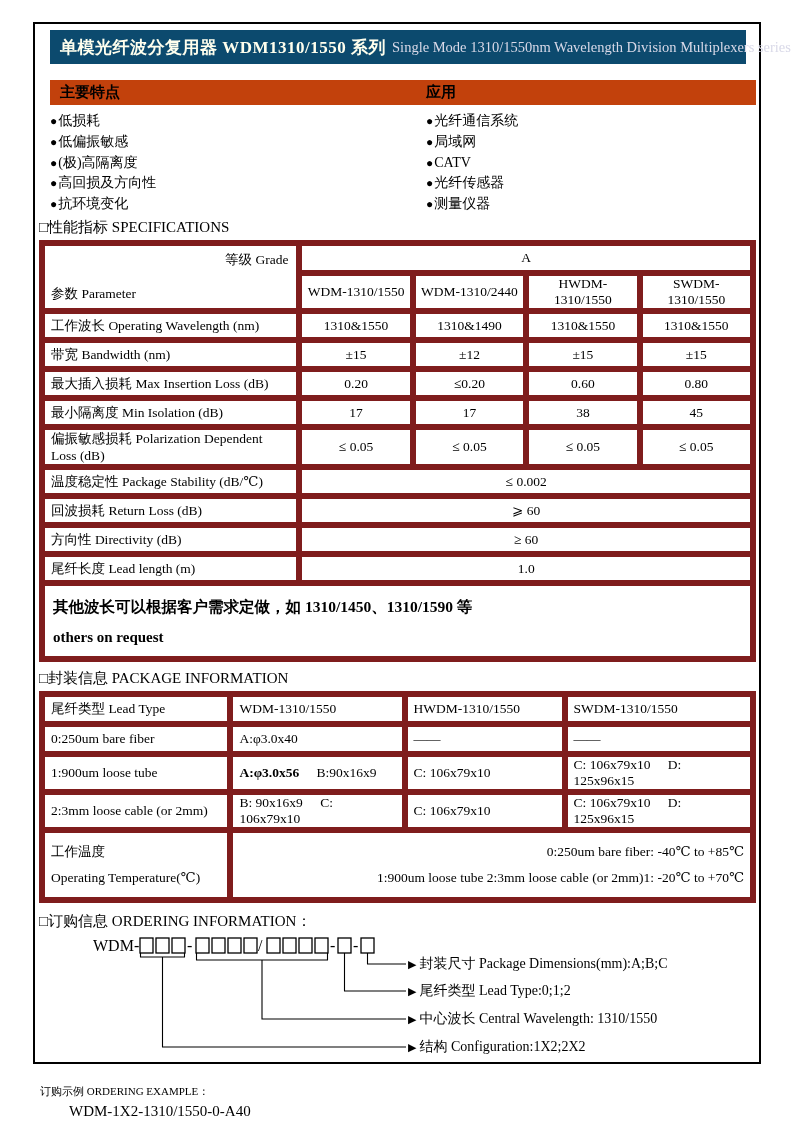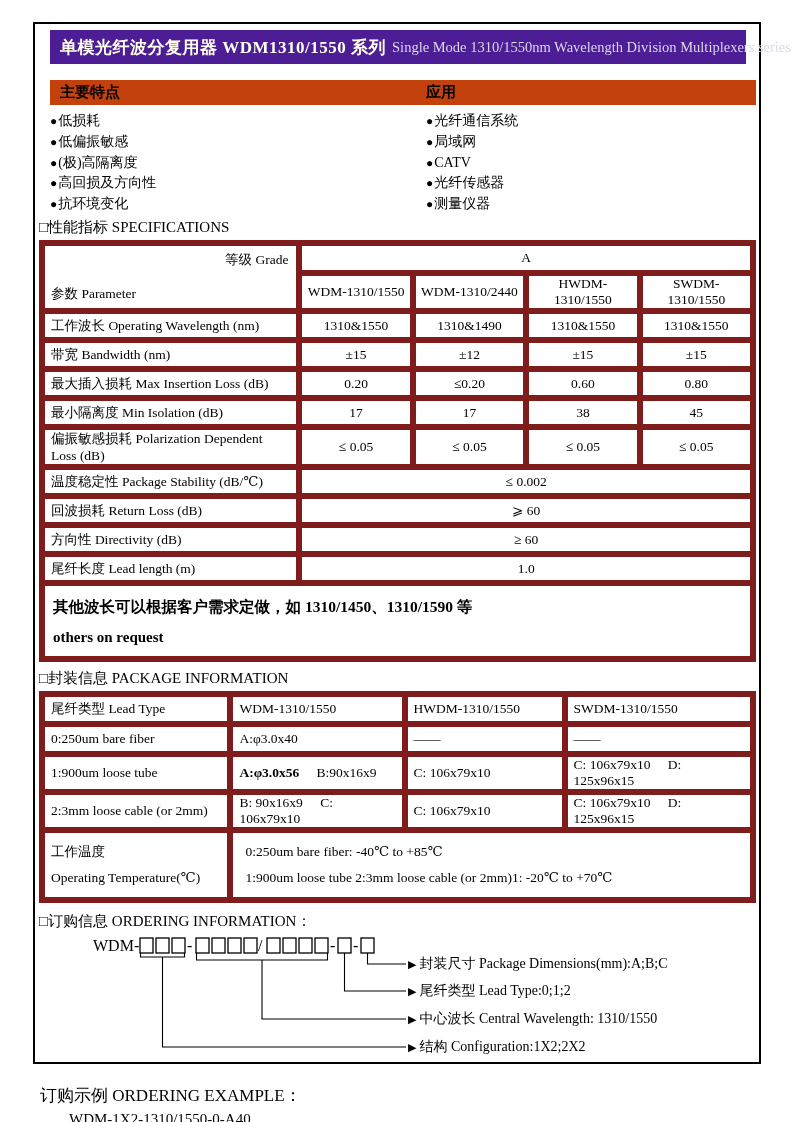--- a/index.html
+++ b/index.html
@@ -1,21 +1,21 @@
 <!DOCTYPE html>
 <html><head>
 <meta charset="utf-8">
 <style>
   html,body{margin:0;padding:0;background:#fff;}
   .page{position:relative;width:793px;height:1122px;background:#fff;
         font-family:"Liberation Serif","DejaVu Serif",serif;color:#000;overflow:hidden;}
   .frame{position:absolute;left:33px;top:22px;width:728px;height:1042px;
          border:2px solid #000;background:#fff;box-sizing:border-box;padding:0 3px;}
   
-  .titlebar{margin:6px 10px 0 12px;height:34px;background:#4c1d95;
+  .titlebar{margin:6px 10px 0 12px;height:34px;background:#0c4a6e;
             display:flex;align-items:center;padding-left:10px;box-sizing:border-box;white-space:nowrap;}
   .title-zh{font-weight:bold;font-size:17px;color:#FFFFEE;letter-spacing:0.5px;}
   .title-en{font-size:14.5px;color:#D9D9E8;margin-left:6px;}
   
   .sectionbar{position:relative;margin:16px 0 0 12px;height:25px;background:#c2410c;}
   .sectionbar .left{position:absolute;left:10px;top:3px;font-weight:bold;font-size:15px;}
   .sectionbar .right{position:absolute;left:376px;top:3px;font-weight:bold;font-size:15px;}
   
   .lists{position:relative;margin:6px 0 0 12px;height:104px;}
   .col-l{position:absolute;left:0;top:0;}
@@ -40,28 +40,28 @@
   .pkg td{height:30px;}
   .pkg .p0{width:26.5%;}
   .pkg .p1{width:24.5%;}
   .pkg .p2{width:22.5%;}
   .pkg .p3{width:26.5%;}
   .pkg .gap{margin-right:14px;}
   .pkg .b{font-weight:bold;}
   .temp-cell{padding:6px 6px;}
   .temp-cell div{line-height:26px;}
   .temp-val div{line-height:26px;}
-  .temp-val{padding-left:12px;}
+  .temp-val{padding-left:12px;text-align:right;}
   
   .diagram{position:relative;margin:2px 0 0 16px;height:146px;text-align:center;}
   .diagram svg{position:absolute;left:0;top:0;}
   .diag-label{position:absolute;left:354px;font-size:14px;white-space:nowrap;line-height:16px;}
   .arrow{font-size:11px;margin-right:3px;}
   
-  .example-heading{font-size:17px;margin:4px 0 2px 2px;}
+  .example-heading{font-size:11px;margin:4px 0 2px 2px;}
   .example-item{font-size:15px;line-height:21.5px;margin-left:31px;}
 </style>
 </head>
 <body>
 
 <div class="page">
   <div class="frame">
 
     <div class="titlebar">
       <span class="title-zh">单模光纤波分复用器  WDM1310/1550 系列</span>

